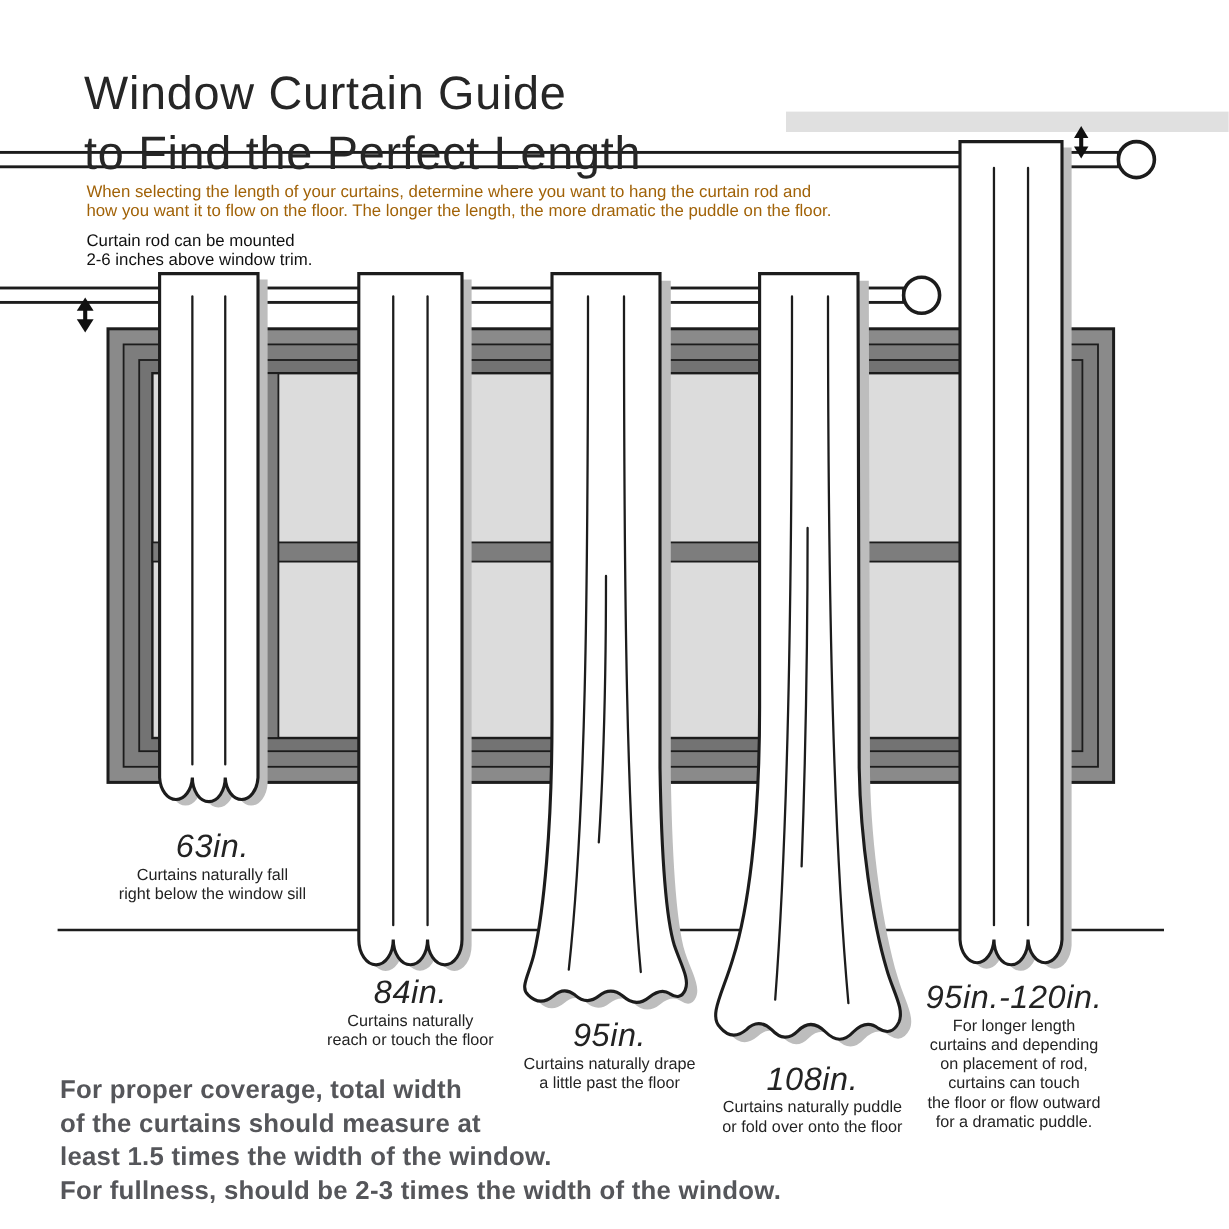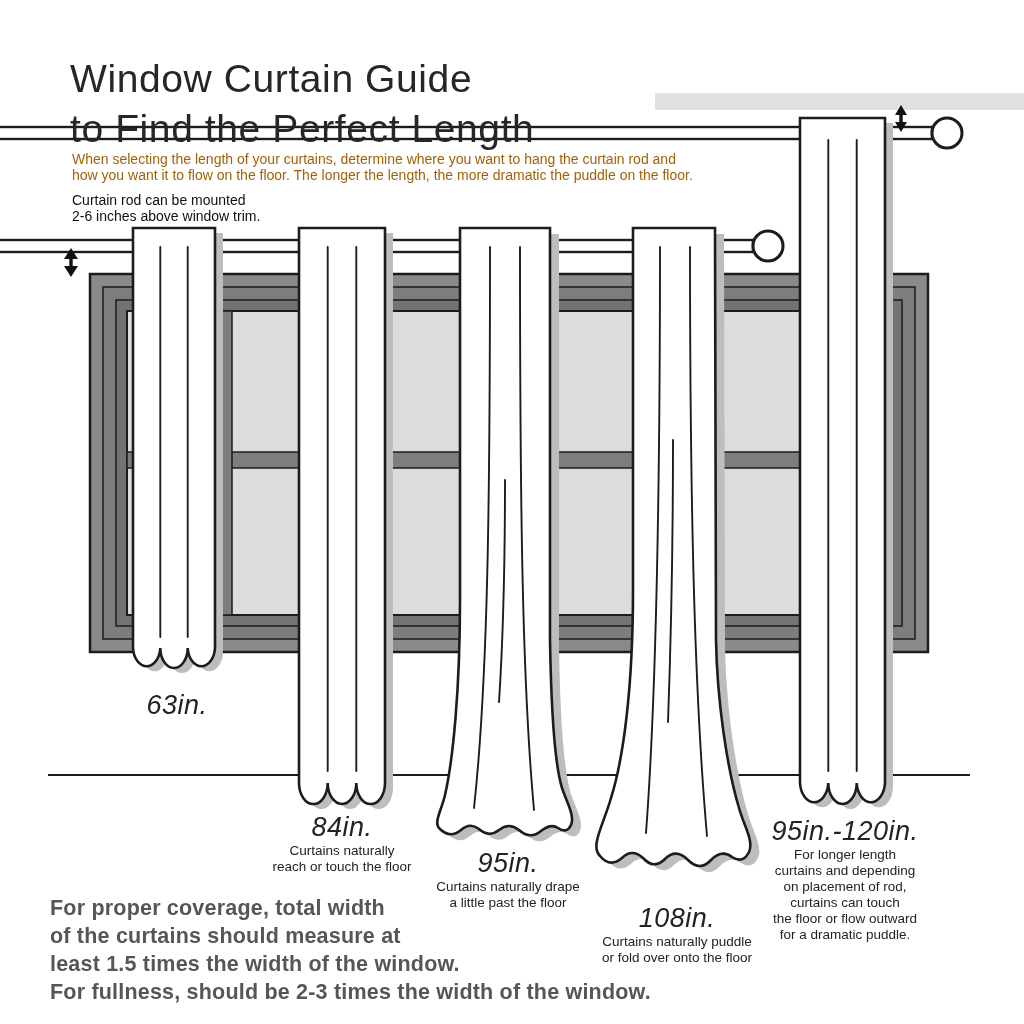--- a/index.html
+++ b/index.html
@@ -13,21 +13,21 @@
   .title{left:70px;top:22px;font-size:39px;line-height:50px;color:#262626;letter-spacing:0.6px;margin-top:32px;}
   .intro{left:72px;top:152px;font-size:14px;line-height:15.5px;color:#a16207;}
   .rod-note{left:72px;top:193px;font-size:14px;line-height:15.5px;font-weight:400;color:#101010;}
   .ceiling-note{left:899px;top:160px;width:126px;font-size:13.5px;line-height:16.5px;font-weight:700;color:#101010;}
   .curtain-label{position:absolute;text-align:center;color:#232323;}
   .curtain-label .size{font-size:27px;line-height:30px;letter-spacing:0.5px;margin-bottom:1px;font-style:italic;}
   .curtain-label .desc{font-size:13.5px;line-height:16px;white-space:pre-line;}
   #label-0{left:77px;top:690px;width:200px;}
   #label-1{left:242px;top:812px;width:200px;}
   #label-2{left:408px;top:848px;width:200px;}
-  #label-3{left:572px;top:884px;width:210px;margin-top:19px;}
+  #label-3{left:572px;top:884px;width:210px;}
   #label-4{left:745px;top:816px;width:200px;}
   .footer{left:50px;top:894px;font-size:21.5px;line-height:28px;font-weight:700;color:#55565a;letter-spacing:0.2px;}
   
   .rod{fill:#ffffff;stroke:#1c1c1c;stroke-width:2.4;}
   .finial{fill:#ffffff;stroke:#1c1c1c;stroke-width:3;}
   .wf{stroke:#1c1c1c;}
   .body{fill:#ffffff;stroke:#1c1c1c;stroke-width:2.6;}
   .fold{fill:none;stroke:#1c1c1c;stroke-width:1.9;stroke-linecap:round;}
   .arrow-line{stroke:#111111;stroke-width:3.4;}
   .arrow-head{fill:#111111;}
@@ -118,20 +118,22 @@
 
   <div class="txt title">Window Curtain Guide
 to Find the Perfect Length</div>
   <div class="txt intro">When selecting the length of your curtains, determine where you want to hang the curtain rod and
 how you want it to flow on the floor. The longer the length, the more dramatic the puddle on the floor.</div>
   <div class="txt rod-note">Curtain rod can be mounted
 2-6 inches above window trim.</div>
 
   <div class="curtain-label" id="label-0">
     <div class="size">63in.</div>
+    <div class="desc">Curtains naturally fall
+right below the window sill</div>
   </div>
   <div class="curtain-label" id="label-1">
     <div class="size">84in.</div>
     <div class="desc">Curtains naturally
 reach or touch the floor</div>
   </div>
   <div class="curtain-label" id="label-2">
     <div class="size">95in.</div>
     <div class="desc">Curtains naturally drape
 a little past the floor</div>

